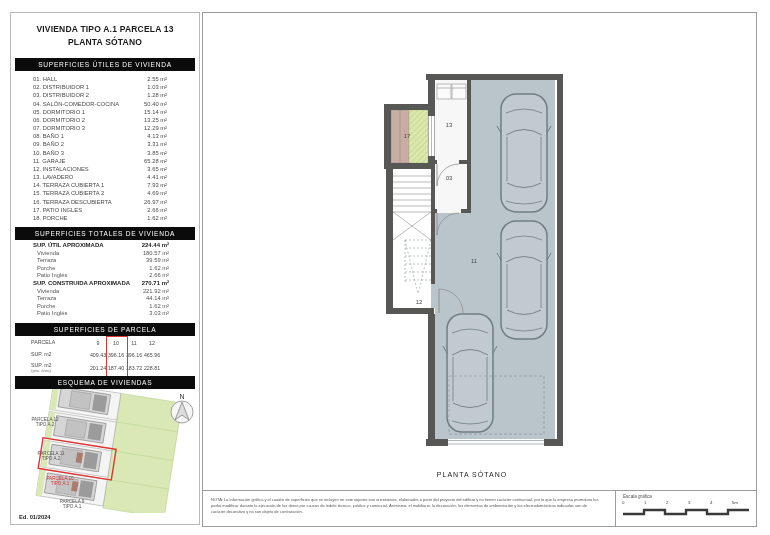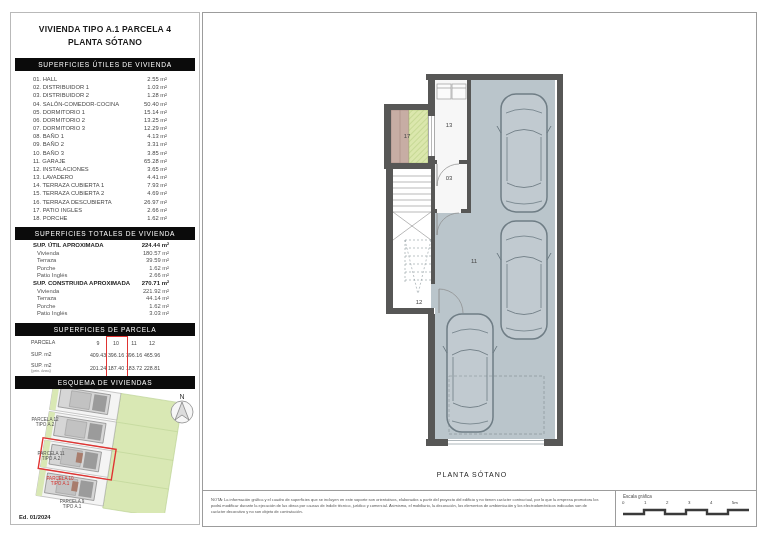--- a/index.html
+++ b/index.html
@@ -50,21 +50,21 @@
          justify-content:space-between;font-size:4.4px;color:#444;}
   .sbar{position:absolute;left:5px;top:16px;}
 </style>
 </head>
 <body>
 
 <div class="page">
 
   <div class="panel">
     <div class="title">
-      <div>VIVIENDA TIPO A.1 PARCELA 4</div>
+      <div>VIVIENDA TIPO A.1 PARCELA 13</div>
       <div>PLANTA SÓTANO</div>
     </div>
 
     <div class="bar bar1">SUPERFICIES ÚTILES DE VIVIENDA</div>
     <div class="rows">
 
         <div class="row">
           <span>01. HALL</span>
           <span>2.55 m²</span>
         </div>

